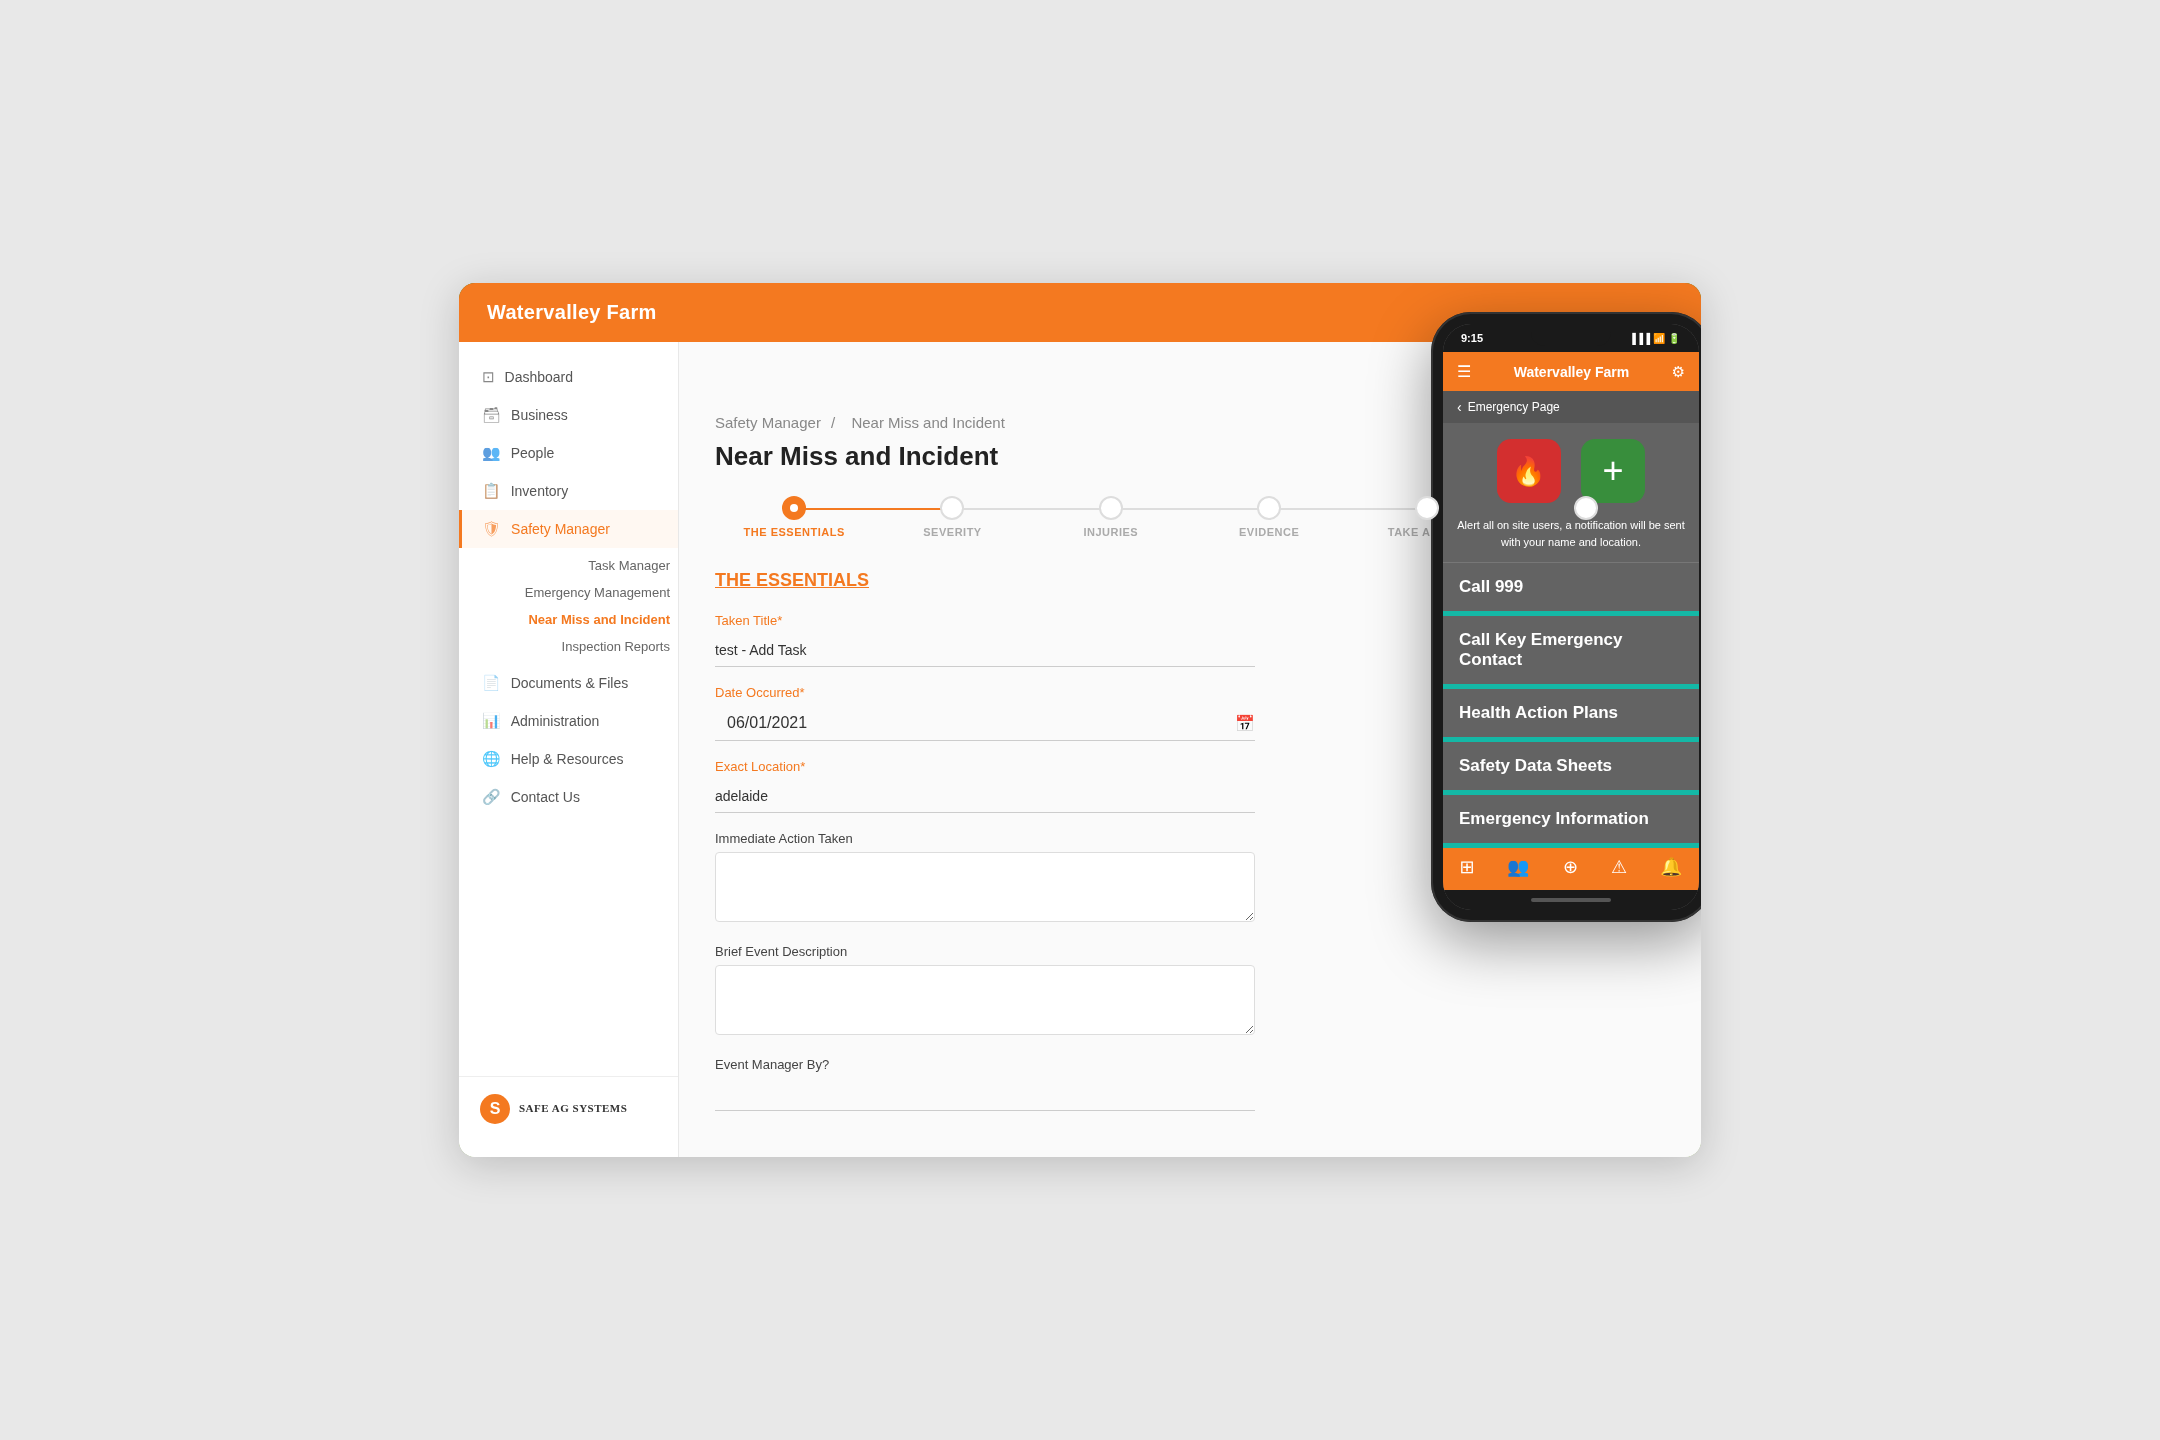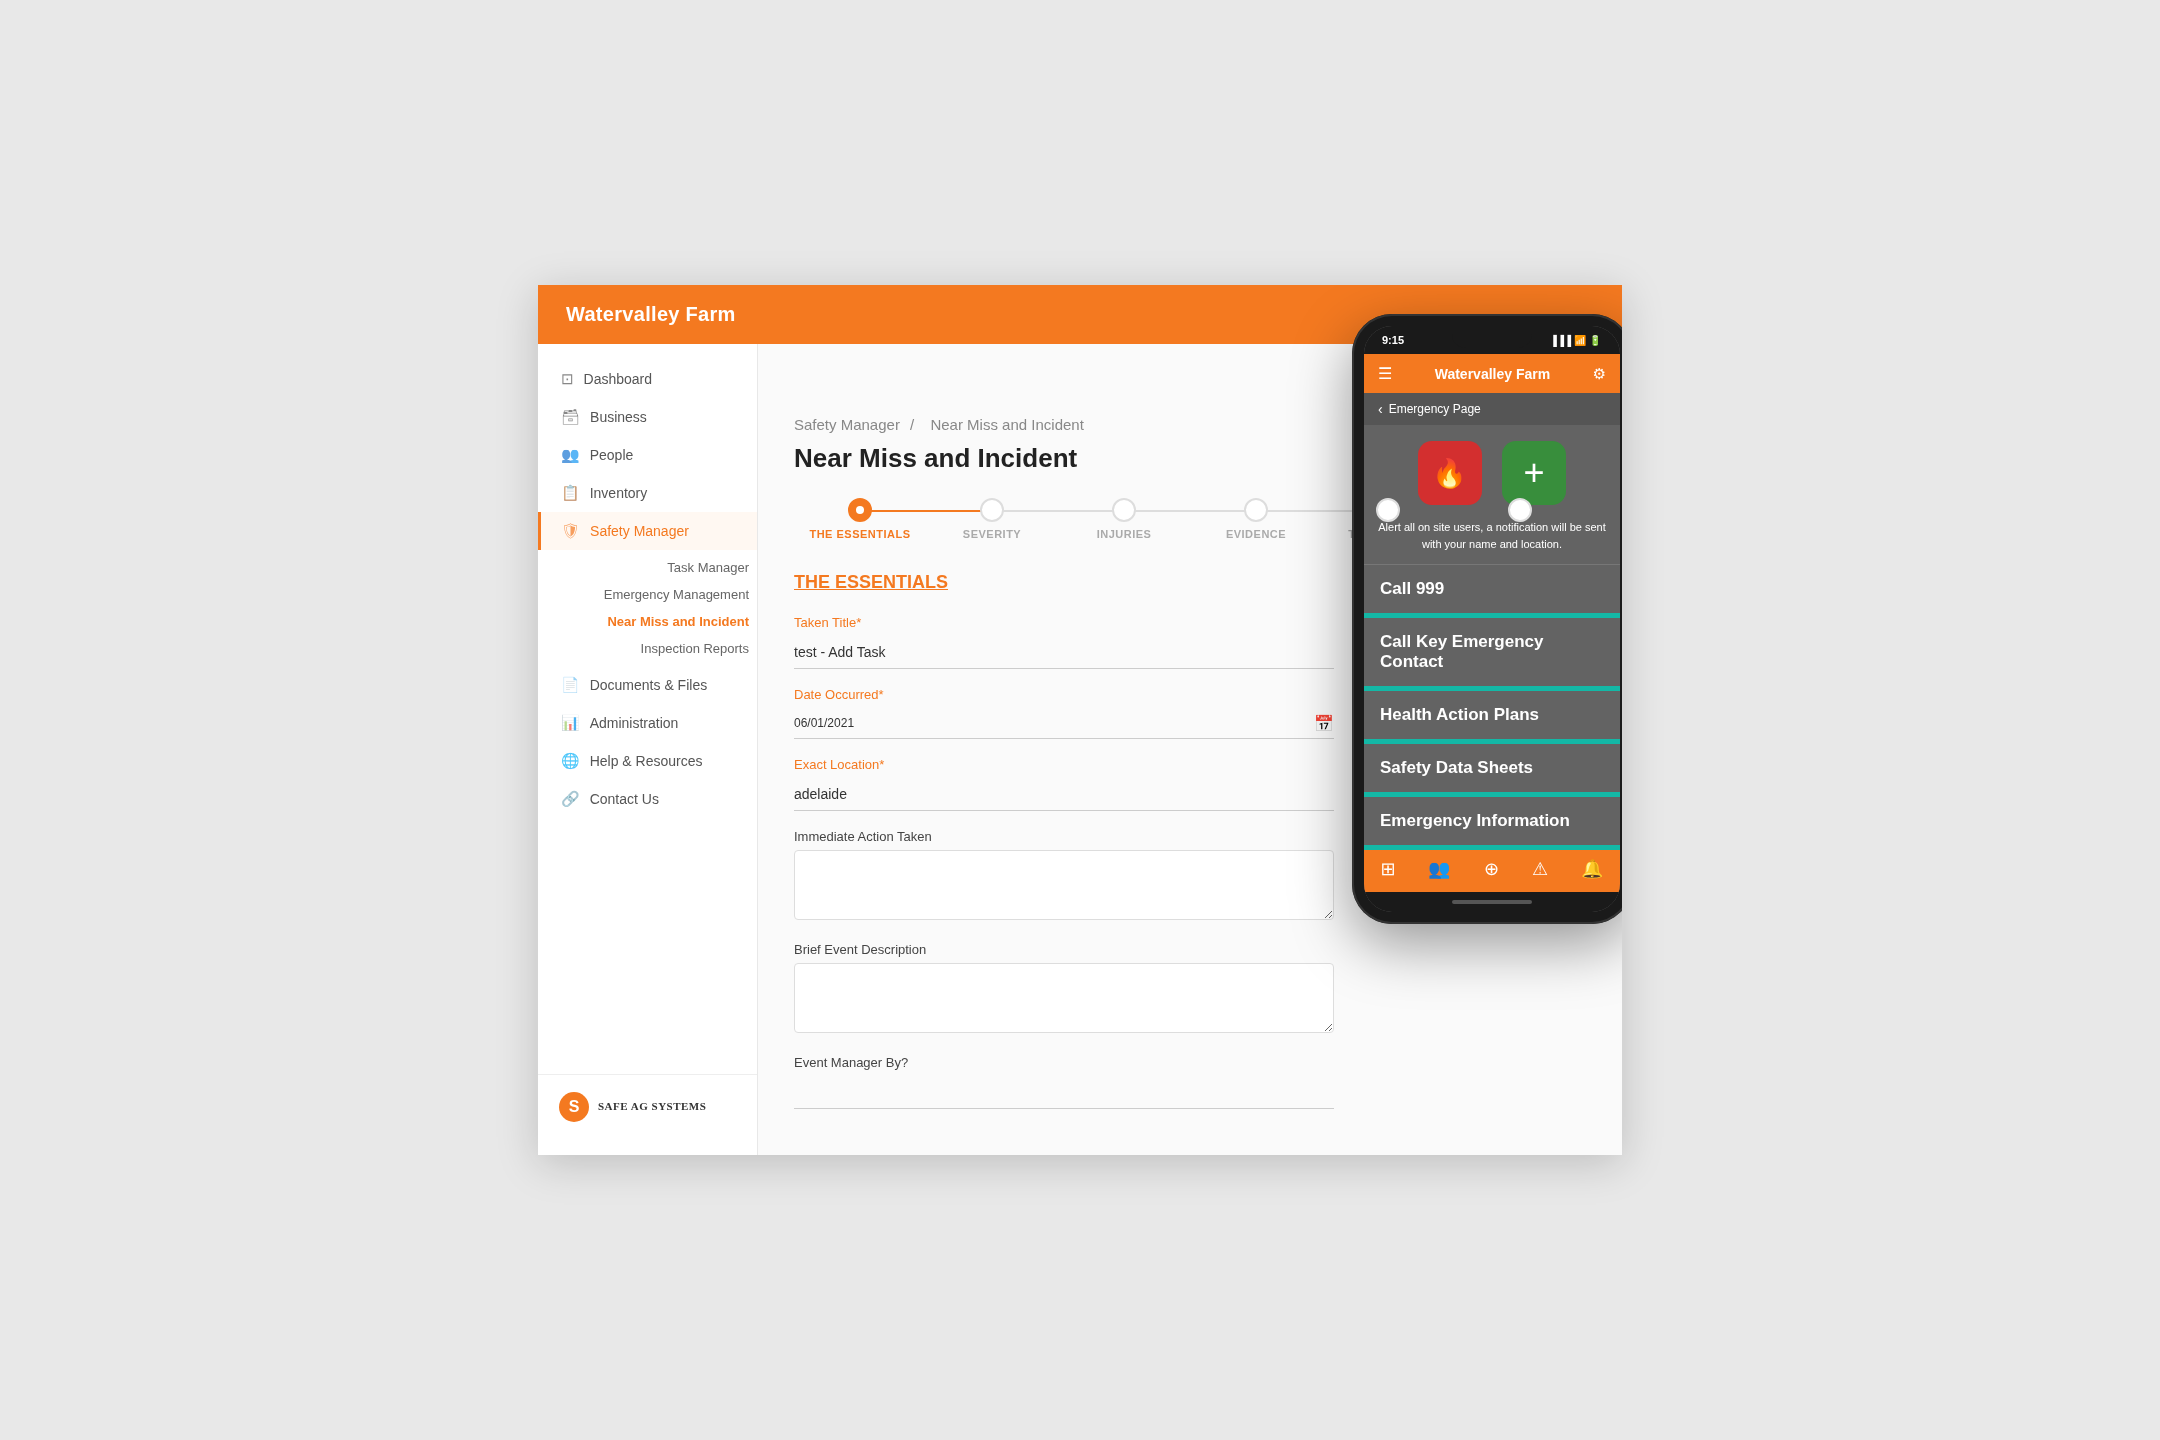--- a/index.html
+++ b/index.html
@@ -8,23 +8,23 @@
       font-family: -apple-system, BlinkMacSystemFont, 'Segoe UI', Arial, sans-serif;
       display: flex;
       justify-content: center;
       align-items: center;
       min-height: 100vh;
       padding: 40px;
     }
 
     .outer-frame {
       background: #4d7c0f;
-      border-radius: 0;
+      border-radius: 16px;
       box-shadow: 0 8px 40px rgba(0,0,0,0.18);
-      width: 1084px;
+      width: 1242px;
       overflow: hidden;
       position: relative;
     }
 
     
     .top-bar {
       background: #f47920;
       padding: 18px 28px;
       display: flex;
       align-items: center;
@@ -213,24 +213,25 @@
     .form-input-with-icon {
       display: flex;
       align-items: center;
       max-width: 540px;
       border-bottom: 1px solid #ccc;
     }
     .form-input-with-icon input {
       flex: 1;
       border: none;
       padding: 8px 0;
-      font-size: 12px;
+      font-size: 16px;
       color: #333;
       background: transparent;
       outline: none;
+      margin-left: 12px;
     }
     .calendar-icon { color: #888; font-size: 16px; }
     .form-textarea {
       width: 100%;
       max-width: 540px;
       border: 1px solid #ddd;
       border-radius: 4px;
       padding: 8px;
       font-size: 13px;
       color: #333;

